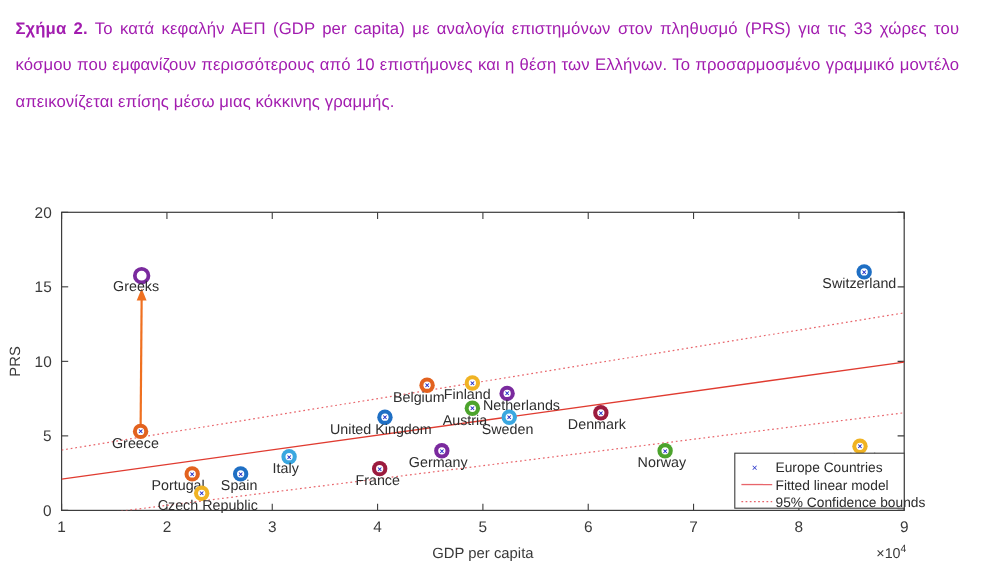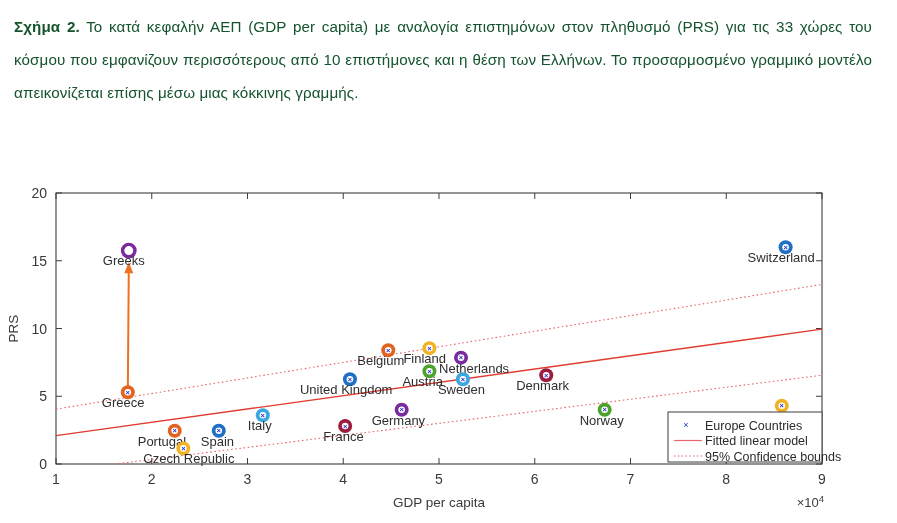--- a/index.html
+++ b/index.html
@@ -4,21 +4,21 @@
 <style>
   html,body{margin:0;padding:0;}
   body{
     width:897px;height:523px;background:#ffffff;
     font-family:"Liberation Sans", sans-serif;
     overflow:hidden;position:relative;
   }
   
   #caption{
     position:absolute;left:14px;top:10px;width:858px;
-    font-size:15.2px;line-height:33px;color:#14532d;
+    font-size:15.2px;line-height:33px;color:#a21caf;
     text-align:justify;text-justify:inter-word;
     letter-spacing:.1px;
   }
   #caption .lead{font-weight:bold;}
   
   #figure{
     position:absolute;left:0;top:170px;width:897px;height:353px;
   }
   #plotsvg{position:absolute;left:0;top:0;}
   .axlabel{

